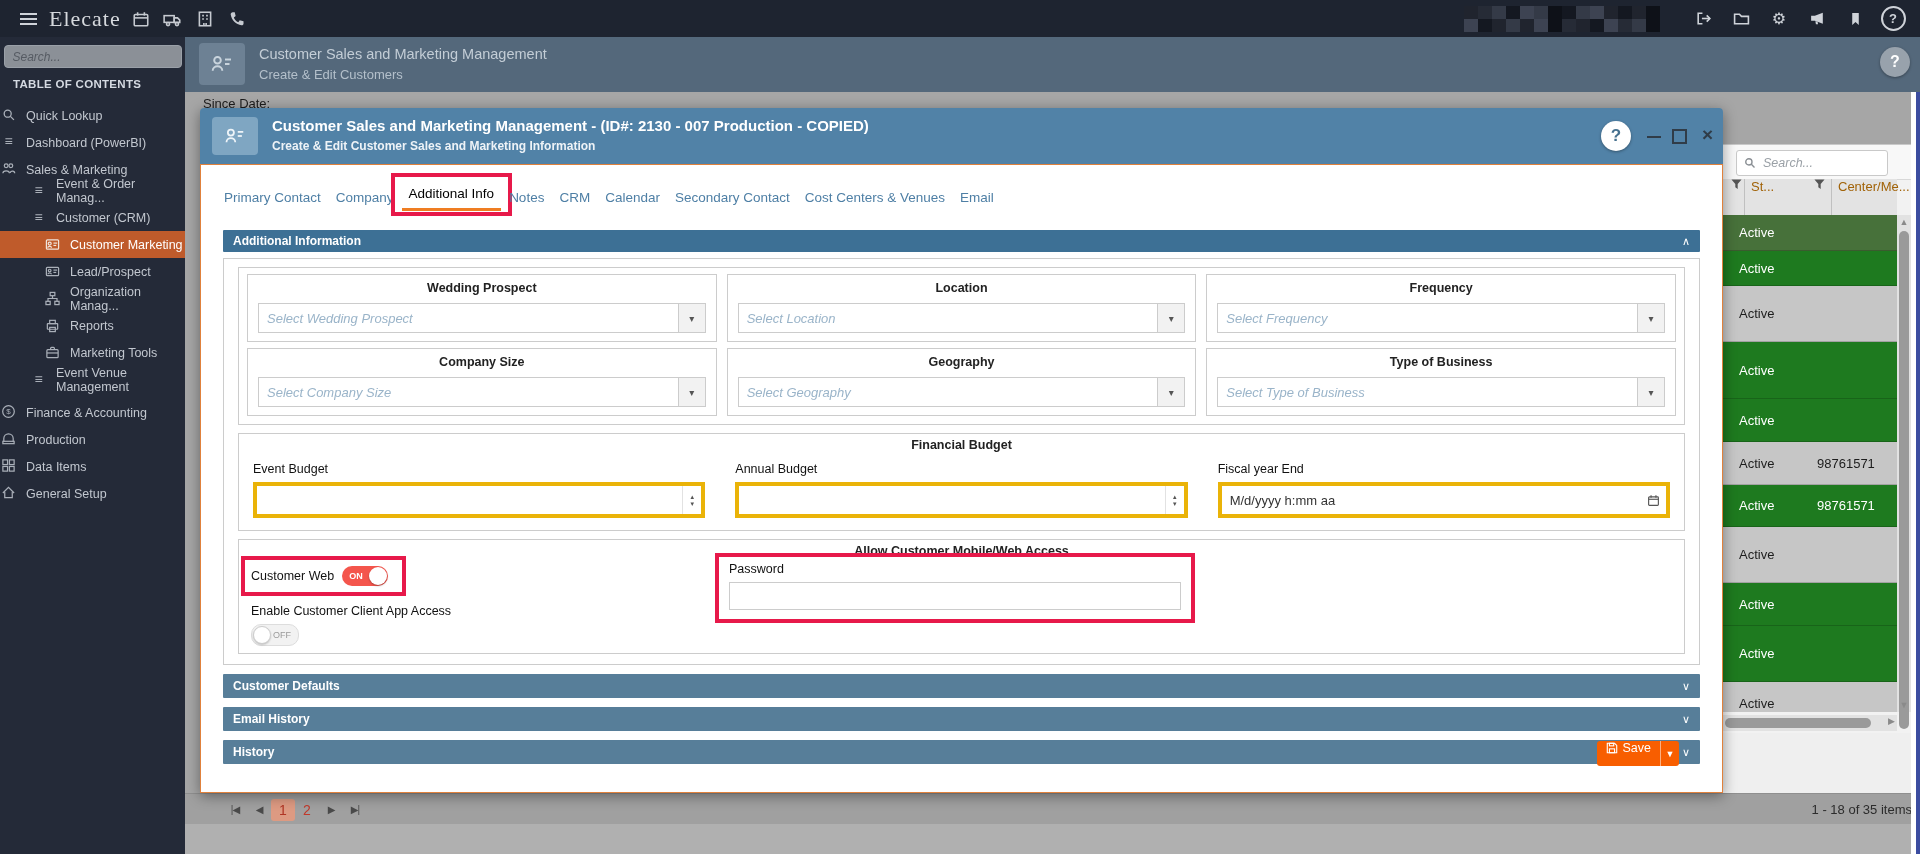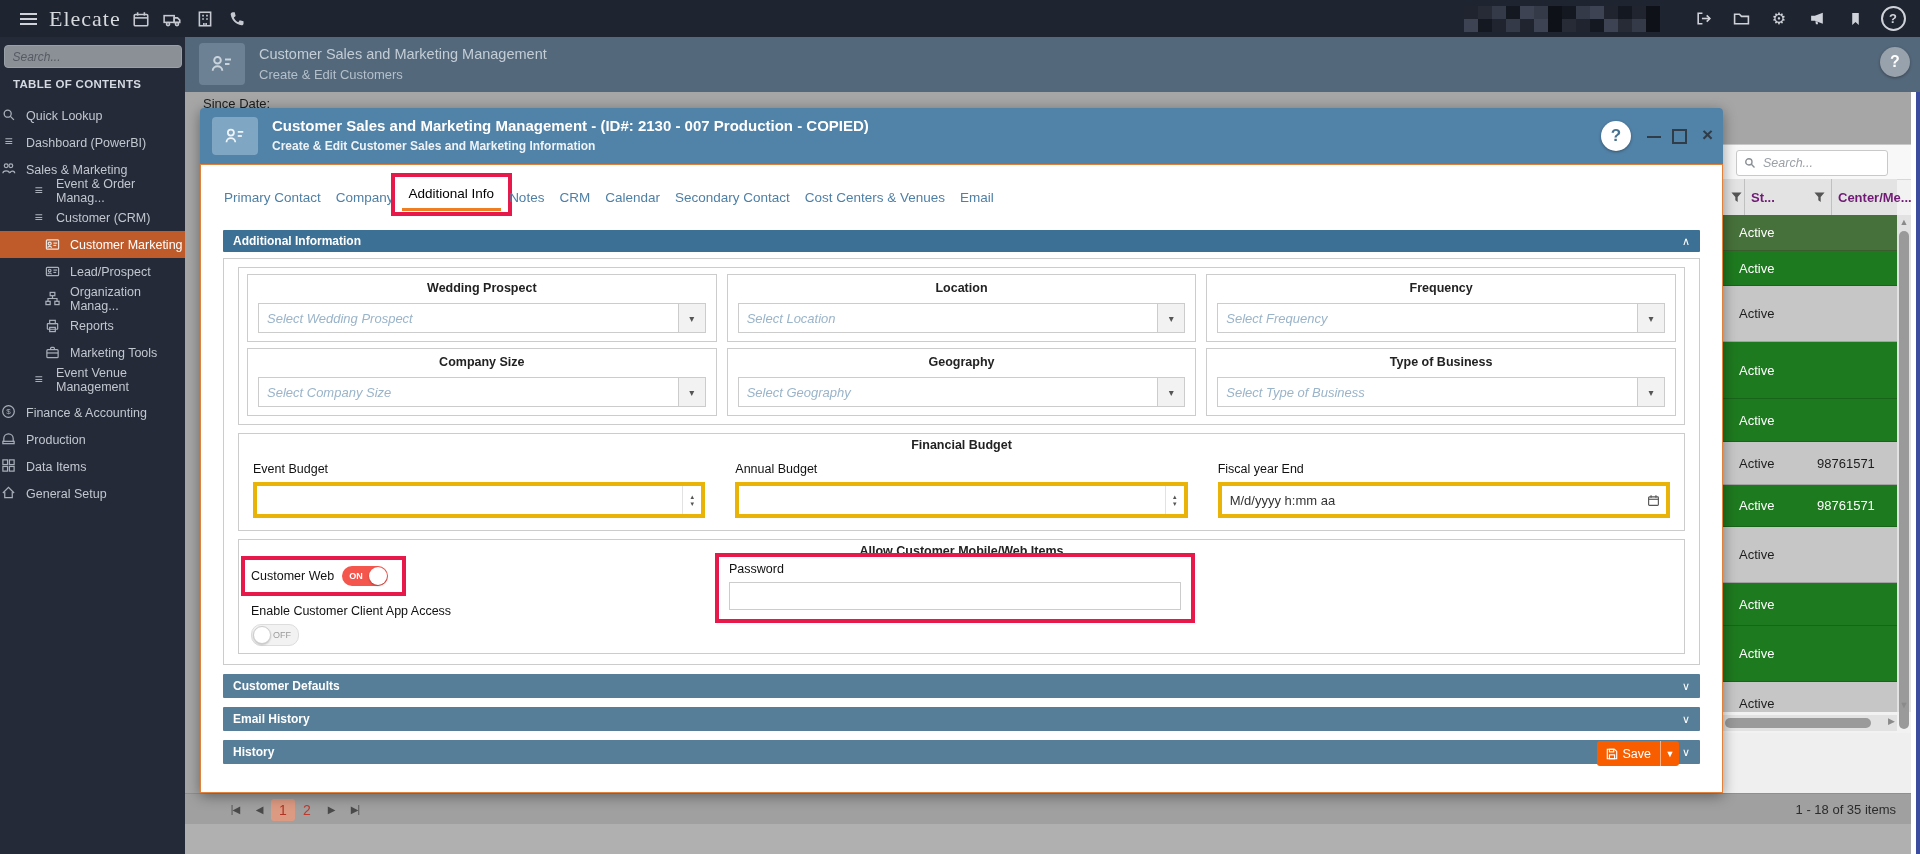--- a/index.html
+++ b/index.html
@@ -62,22 +62,22 @@
   .g-toolbar{position:absolute;left:0;top:0;right:0;height:34px;background:#f8f8f8;
     border-bottom:1px solid #d8d8d8;}
   .g-search{position:absolute;left:13px;top:5px;width:150px;height:24px;background:#fff;
     border:1px solid #c9c9c9;border-radius:3px;display:flex;align-items:center;}
   .g-search svg{margin:0 5px 0 7px;flex:0 0 12px;}
   .g-search input{border:none;outline:none;flex:1;min-width:0;font-size:12.5px;font-style:italic;
     color:#555;background:transparent;}
   .g-search input::placeholder{color:#9aa0a6;font-style:italic;}
   .g-head{position:absolute;left:0;top:34px;right:14px;height:36px;background:#e3e3e3;
     border-bottom:1px solid #bdbdbd;display:flex;}
-  .g-h{display:flex;align-items:center;font-size:13px;color:#701a75;border-right:1px solid #c0c0c0;
-    padding:0 6px;cursor:pointer;font-weight:bold;}
+  .g-h{display:flex;font-size:13px;color:#a16207;border-right:1px solid #c0c0c0;
+    padding:0 6px;cursor:pointer;}
   .g-h .fun{margin-left:auto;padding-left:6px;display:inline-flex;cursor:pointer;}
   .g-h.sliver{flex:0 0 14px;padding:0 2px;}
   .g-h.c1{flex:0 0 74px;}
   .g-h.c2{flex:1;}
   .g-rows{position:absolute;left:0;top:70px;right:14px;bottom:81px;overflow:hidden;background:#cfcfcf;}
   .grow{display:flex;align-items:center;font-size:13px;border-bottom:1px solid rgba(0,0,0,.18);cursor:pointer;}
   .t-olive{background:#47713a;color:#fff;}
   .t-green{background:#1e7a1f;color:#fff;}
   .t-gray{background:#c6c6c6;color:#1d1d1d;}
   .gc1{flex:0 0 74px;padding-left:16px;}
@@ -97,21 +97,21 @@
 
   
   .pagerbar{position:absolute;left:185px;right:0;top:793px;height:31px;background:#a0a0a0;
     border-top:1px solid #8f8f8f;display:flex;align-items:center;z-index:3;}
   .pg{width:24px;height:22px;display:inline-flex;align-items:center;justify-content:center;
     color:#4a4a4a;font-size:10px;cursor:pointer;letter-spacing:-1px;}
   .pg-num{width:24px;height:22px;display:inline-flex;align-items:center;justify-content:center;
     color:#c0392b;font-size:14px;border-radius:3px;cursor:pointer;}
   .pg-num.current{background:#dd9a82;color:#b03524;}
   .pagerbar .spacer{margin-left:38px;}
-  .items-info{margin-left:auto;margin-right:24px;font-size:13px;color:#2c2c2c;}
+  .items-info{margin-left:auto;margin-right:8px;font-size:13px;color:#2c2c2c;}
   .bottomstrip{position:absolute;left:185px;right:0;top:824px;height:30px;background:#b0b0b0;z-index:3;}
 
   
   .edge-white{position:absolute;left:1911px;top:92px;width:5px;bottom:0;background:#ffffff;z-index:6;}
   .edge-blue{position:absolute;left:1916px;top:92px;width:4px;bottom:0;background:#3c4da0;z-index:6;}
 
   
   .modal{position:absolute;left:200px;top:108px;width:1523px;height:685px;z-index:20;
     box-shadow:0 3px 14px rgba(0,0,0,.4);border-radius:4px 4px 0 0;}
   .m-head{position:absolute;left:0;top:0;right:0;height:56px;background:#5182a7;border-radius:4px 4px 0 0;}
@@ -184,21 +184,21 @@
   .pw-label{font-size:12.5px;color:#111;margin-bottom:6px;}
   .pw-wrap input{width:100%;box-sizing:border-box;height:28px;border:1px solid #ccc;outline:none;
     font-size:13px;padding:0 8px;}
   .pw-anno{left:-14px;top:-9px;right:-14px;bottom:-13px;}
 
   .colbar{margin:9px 22px 0;height:24px;background:#577e99;color:#fff;font-size:12px;font-weight:bold;
     display:flex;align-items:center;padding:0 10px;cursor:pointer;border-radius:1px;}
   .colbar .chev{margin-left:auto;font-size:11px;font-weight:normal;}
 
   .save-btn{position:absolute;right:43px;bottom:26px;height:25px;background:#f85e00;border:none;
-    border-radius:3px;color:#fff;display:inline-flex;align-items:center;padding:0;cursor:pointer;
+    border-radius:3px;color:#fff;display:inline-flex;align-items:flex-start;padding:0;cursor:pointer;
     font-family:inherit;}
   .save-main{display:inline-flex;align-items:center;gap:5px;padding:0 9px;font-size:12.5px;color:#fff;}
   .save-arrow{width:18px;align-self:stretch;display:inline-flex;align-items:center;justify-content:center;
     border-left:1px solid rgba(255,255,255,.5);font-size:9px;cursor:pointer;}
 
   svg{display:block;}
 </style>
 </head>
 <body>
 
@@ -683,21 +683,21 @@
                       <line x1="5" y1="1.5" x2="5" y2="4.5"></line>
                       <line x1="11" y1="1.5" x2="11" y2="4.5"></line>
                     </svg>
                 </span>
               </div>
             </div>
           </div>
         </div>
 
         <div class="fs fs-access">
-          <div class="fs-title">Allow Customer Mobile/Web Items</div>
+          <div class="fs-title">Allow Customer Mobile/Web Access</div>
 
           <div class="cw-row">
             <span class="cw-label">Customer Web</span>
             <span class="toggle on">
               <span class="tlabel">ON</span>
               <span class="knob"></span>
             </span>
             <span class="box-anno cw-anno"></span>
           </div>
 

